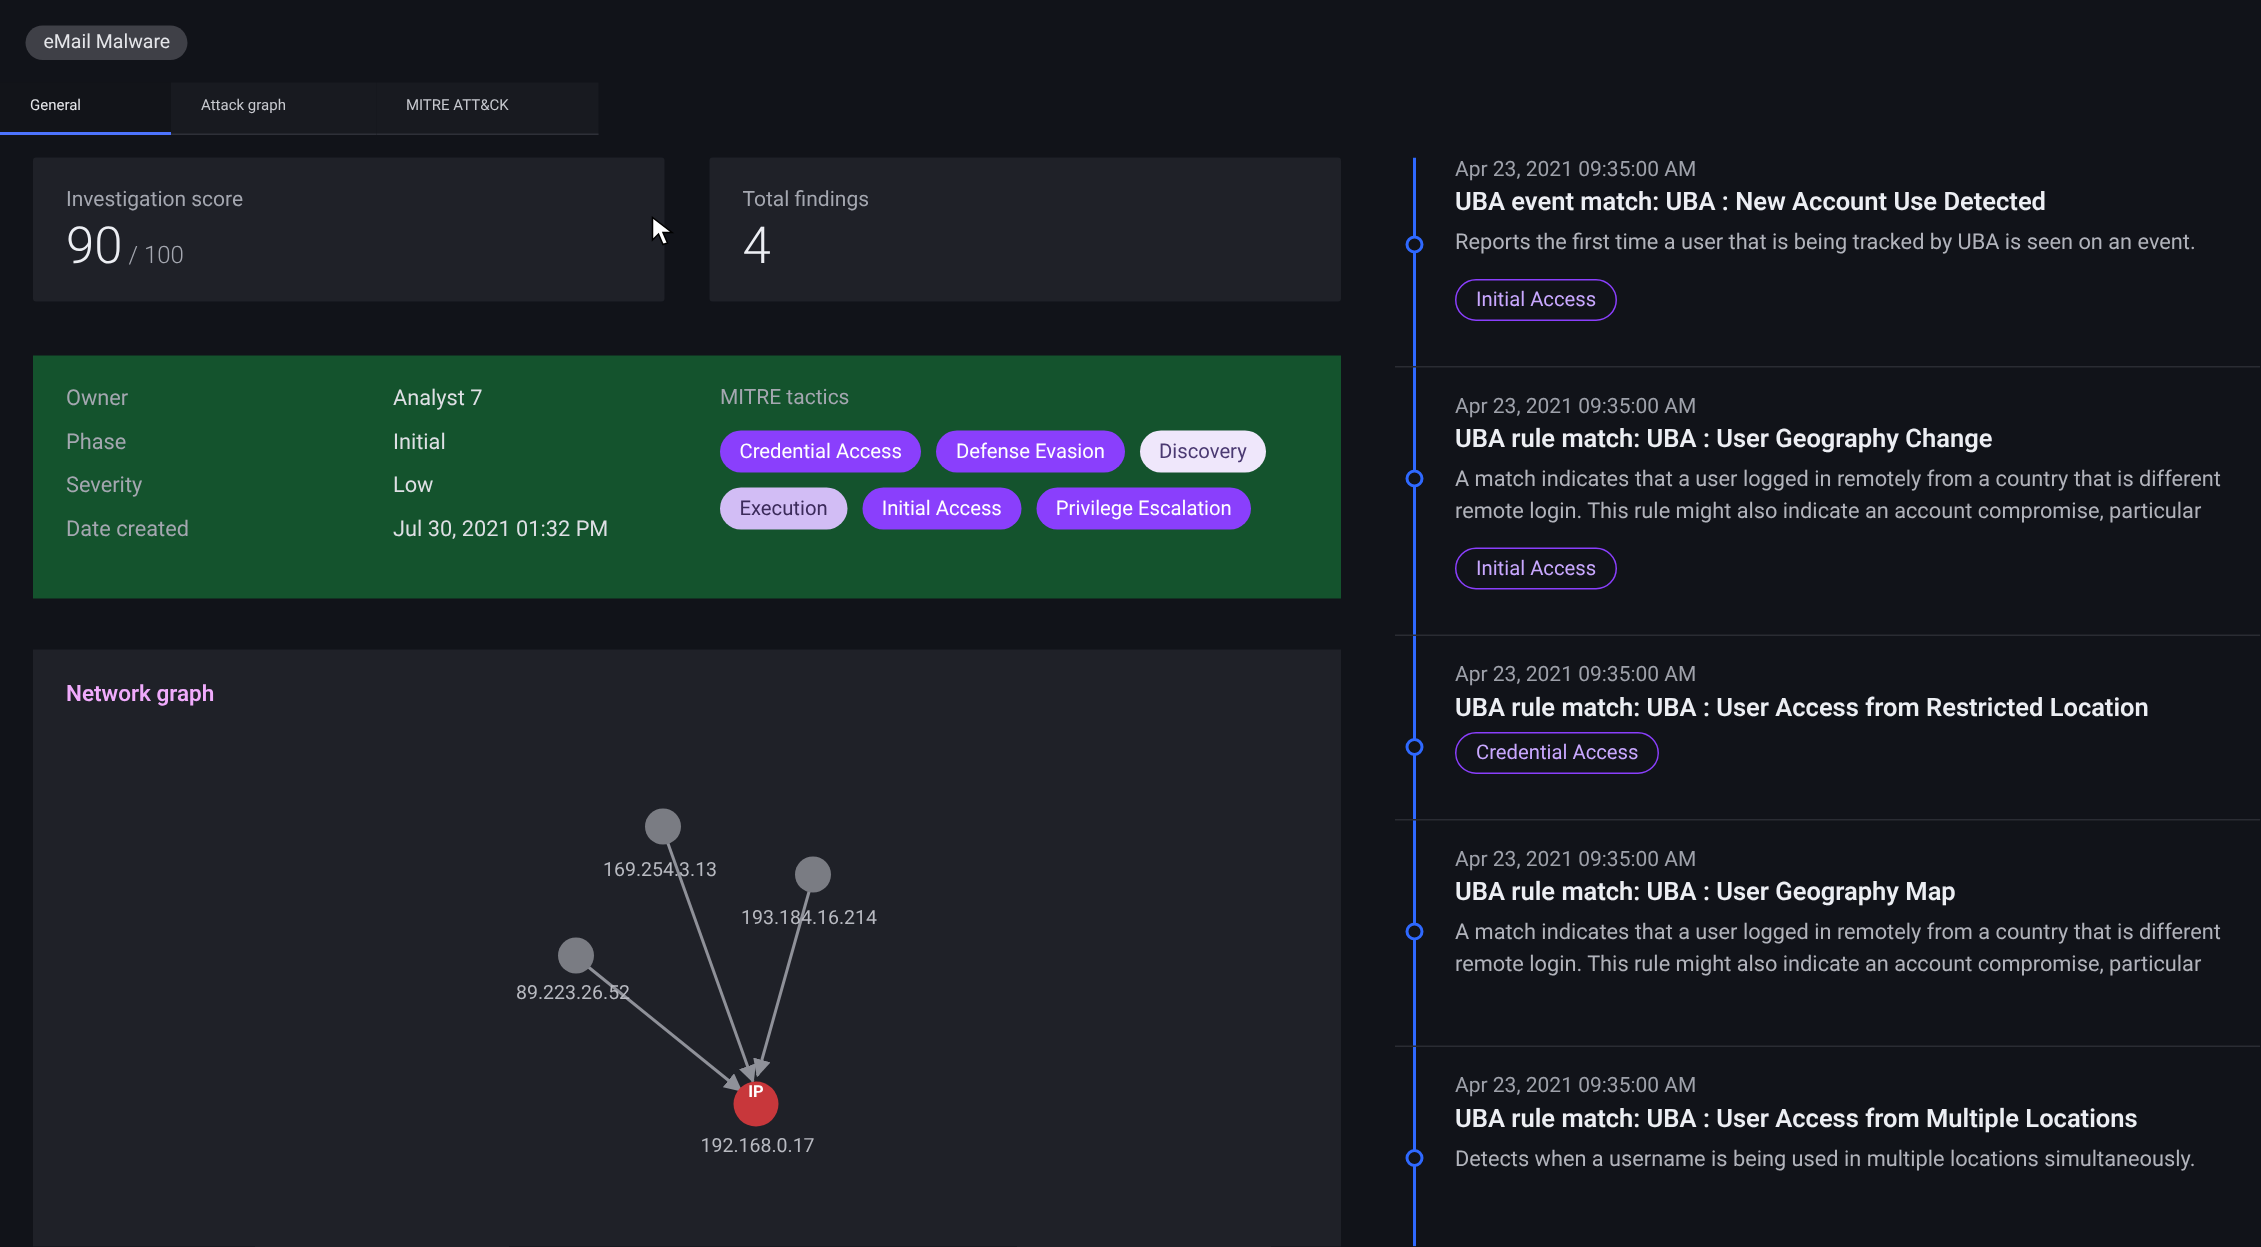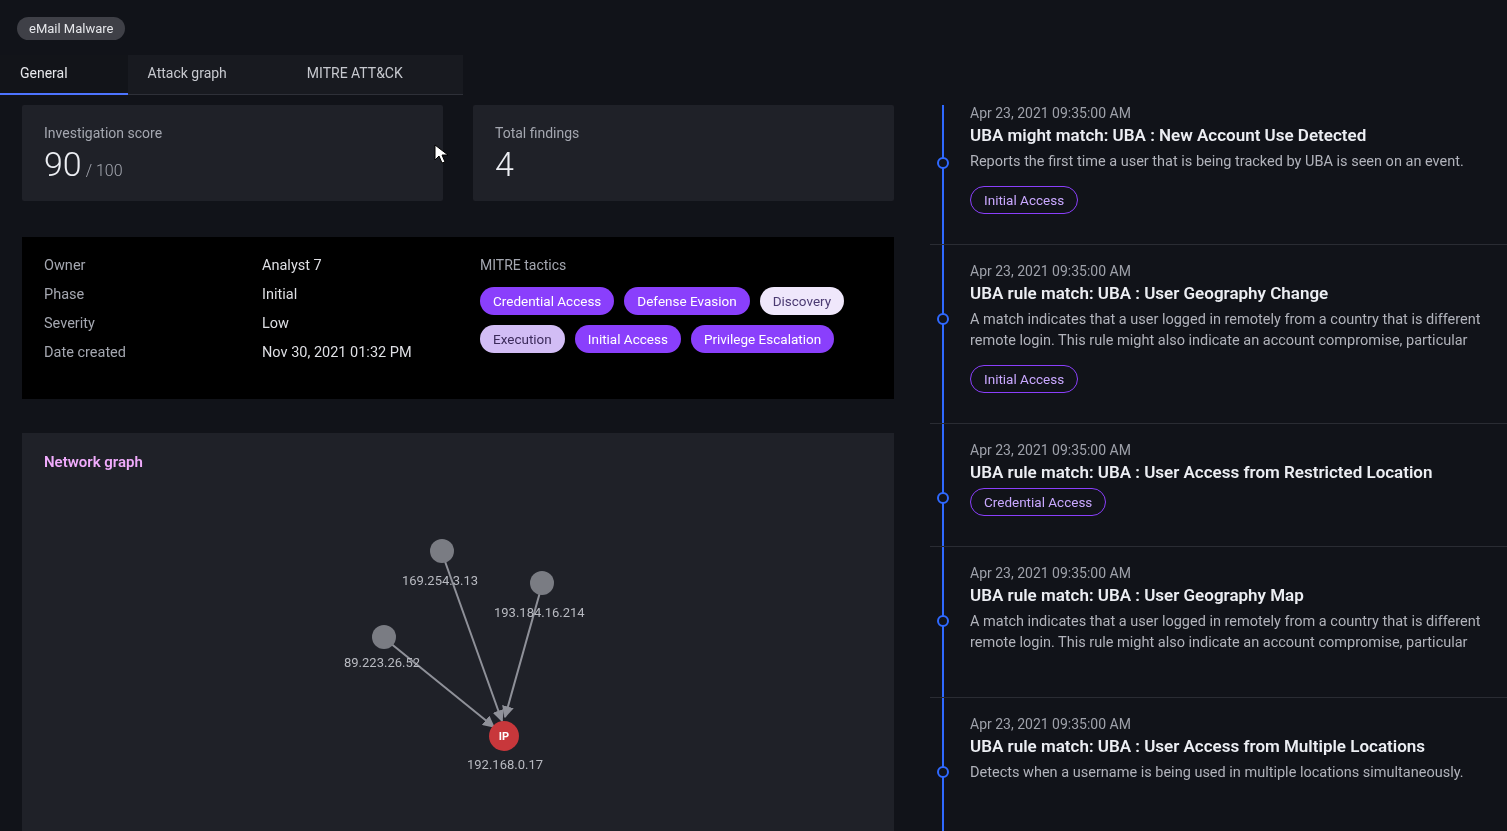--- a/index.html
+++ b/index.html
@@ -27,21 +27,21 @@
   
   .tabs {
     position: absolute;
     top: 55px; left: 0; right: 0;
     display: flex;
     gap: 0;
     border-bottom: 1px solid rgba(255,255,255,0);
   }
   .tab {
     padding: 10px 60px 12px 20px;
-    font-size: 14px;
+    font-size: 10px;
     color: #c7c9cf;
     cursor: pointer;
     border-bottom: 2px solid transparent;
     background: #121419;
   }
   .tab:nth-child(2), .tab:nth-child(3){ background:#181a20; border-bottom:1px solid #2e3038; }
   .tab.active {
     color: #e6e7eb;
     border-bottom: 2px solid #4d74ff;
   }
@@ -62,21 +62,21 @@
   .card.small { min-height: 88px; }
   .card.score { width: 421px; }
   .card.findings { width: 421px; }
   .label-sm { color: #a4a7b0; font-size: 14px; margin-bottom: 6px; }
   .big-num { font-size: 34px; color: #eceef3; font-weight: 300; line-height: 1; }
   .big-num .denom { font-size: 16px; color: #a4a7b0; margin-left: 4px; }
 
   .details {
     margin-top: 36px;
     width: 872px;
-    background: #000000;
+    background: #14532d;
     padding: 20px 22px 26px;
     display: flex;
   }
   .details-left { width: 436px; }
   .kv-row { display: flex; margin-bottom: 12px; font-size: 14.5px; }
   .kv-row .k { width: 218px; color: #a4a7b0; }
   .kv-row .v { color: #dedfe4; }
   .details-right { flex: 1; }
   .details-right .label-sm { margin-bottom: 14px; }
   .tactic-row { display: flex; flex-wrap: wrap; gap: 10px; }
@@ -99,21 +99,21 @@
     height: 400px;
     position: relative;
   }
   .network h3 { font-size: 15px; font-weight: 600; color: #f0abfc; }
   .ng-canvas { position: absolute; inset: 0; top: 50px; }
   .ng-node {
     position: absolute;
     width: 24px; height: 24px; border-radius: 50%;
     background: #7a7c83;
   }
-  .ng-node.target { background: #c8373b; width: 30px; height: 30px; display:flex; align-items:center; justify-content:center; font-size:11px; color:#fff; font-weight:700;}
+  .ng-node.target { background: #c8373b; width: 30px; height: 30px; display:flex; align-items:flex-start; justify-content:center; font-size:11px; color:#fff; font-weight:700;}
   .ng-label {
     position: absolute;
     font-size: 13px;
     color: #b8bac1;
     white-space: nowrap;
   }
 
   
   .timeline {
     position: absolute;
@@ -201,21 +201,21 @@
       <div class="kv-row">
           <div class="k">Phase</div>
           <div class="v">Initial</div>
         </div>
       <div class="kv-row">
           <div class="k">Severity</div>
           <div class="v">Low</div>
         </div>
       <div class="kv-row">
           <div class="k">Date created</div>
-          <div class="v">Nov 30, 2021 01:32 PM</div>
+          <div class="v">Jul 30, 2021 01:32 PM</div>
         </div>
     </div>
     <div class="details-right">
       <div class="label-sm">MITRE tactics</div>
       <div class="tactic-row">
         <span class="tactic purple">Credential Access</span>
         <span class="tactic purple">Defense Evasion</span>
         <span class="tactic white">Discovery</span>
       </div>
       <div class="tactic-row" style="margin-top:10px">
@@ -257,21 +257,21 @@
   </div>
 
 </div>
 
 <div class="timeline">
   <div class="tl-line"></div>
 
   <div class="tl-item">
     <div class="tl-dot"></div>
     <div class="tl-time">Apr 23, 2021 09:35:00 AM</div>
-    <div class="tl-title">UBA might match: UBA : New Account Use Detected</div>
+    <div class="tl-title">UBA event match: UBA : New Account Use Detected</div>
     <div class="tl-desc">Reports the first time a user that is being tracked by UBA is seen on an event.</div>
     <span class="tl-tag">Initial Access</span>
   </div>
 
   <div class="tl-item">
     <div class="tl-dot" style="top:68px"></div>
     <div class="tl-time">Apr 23, 2021 09:35:00 AM</div>
     <div class="tl-title">UBA rule match: UBA : User Geography Change</div>
     <div class="tl-desc">A match indicates that a user logged in remotely from a country that is different remote login. This rule might also indicate an account compromise, particular</div>
     <span class="tl-tag">Initial Access</span>

